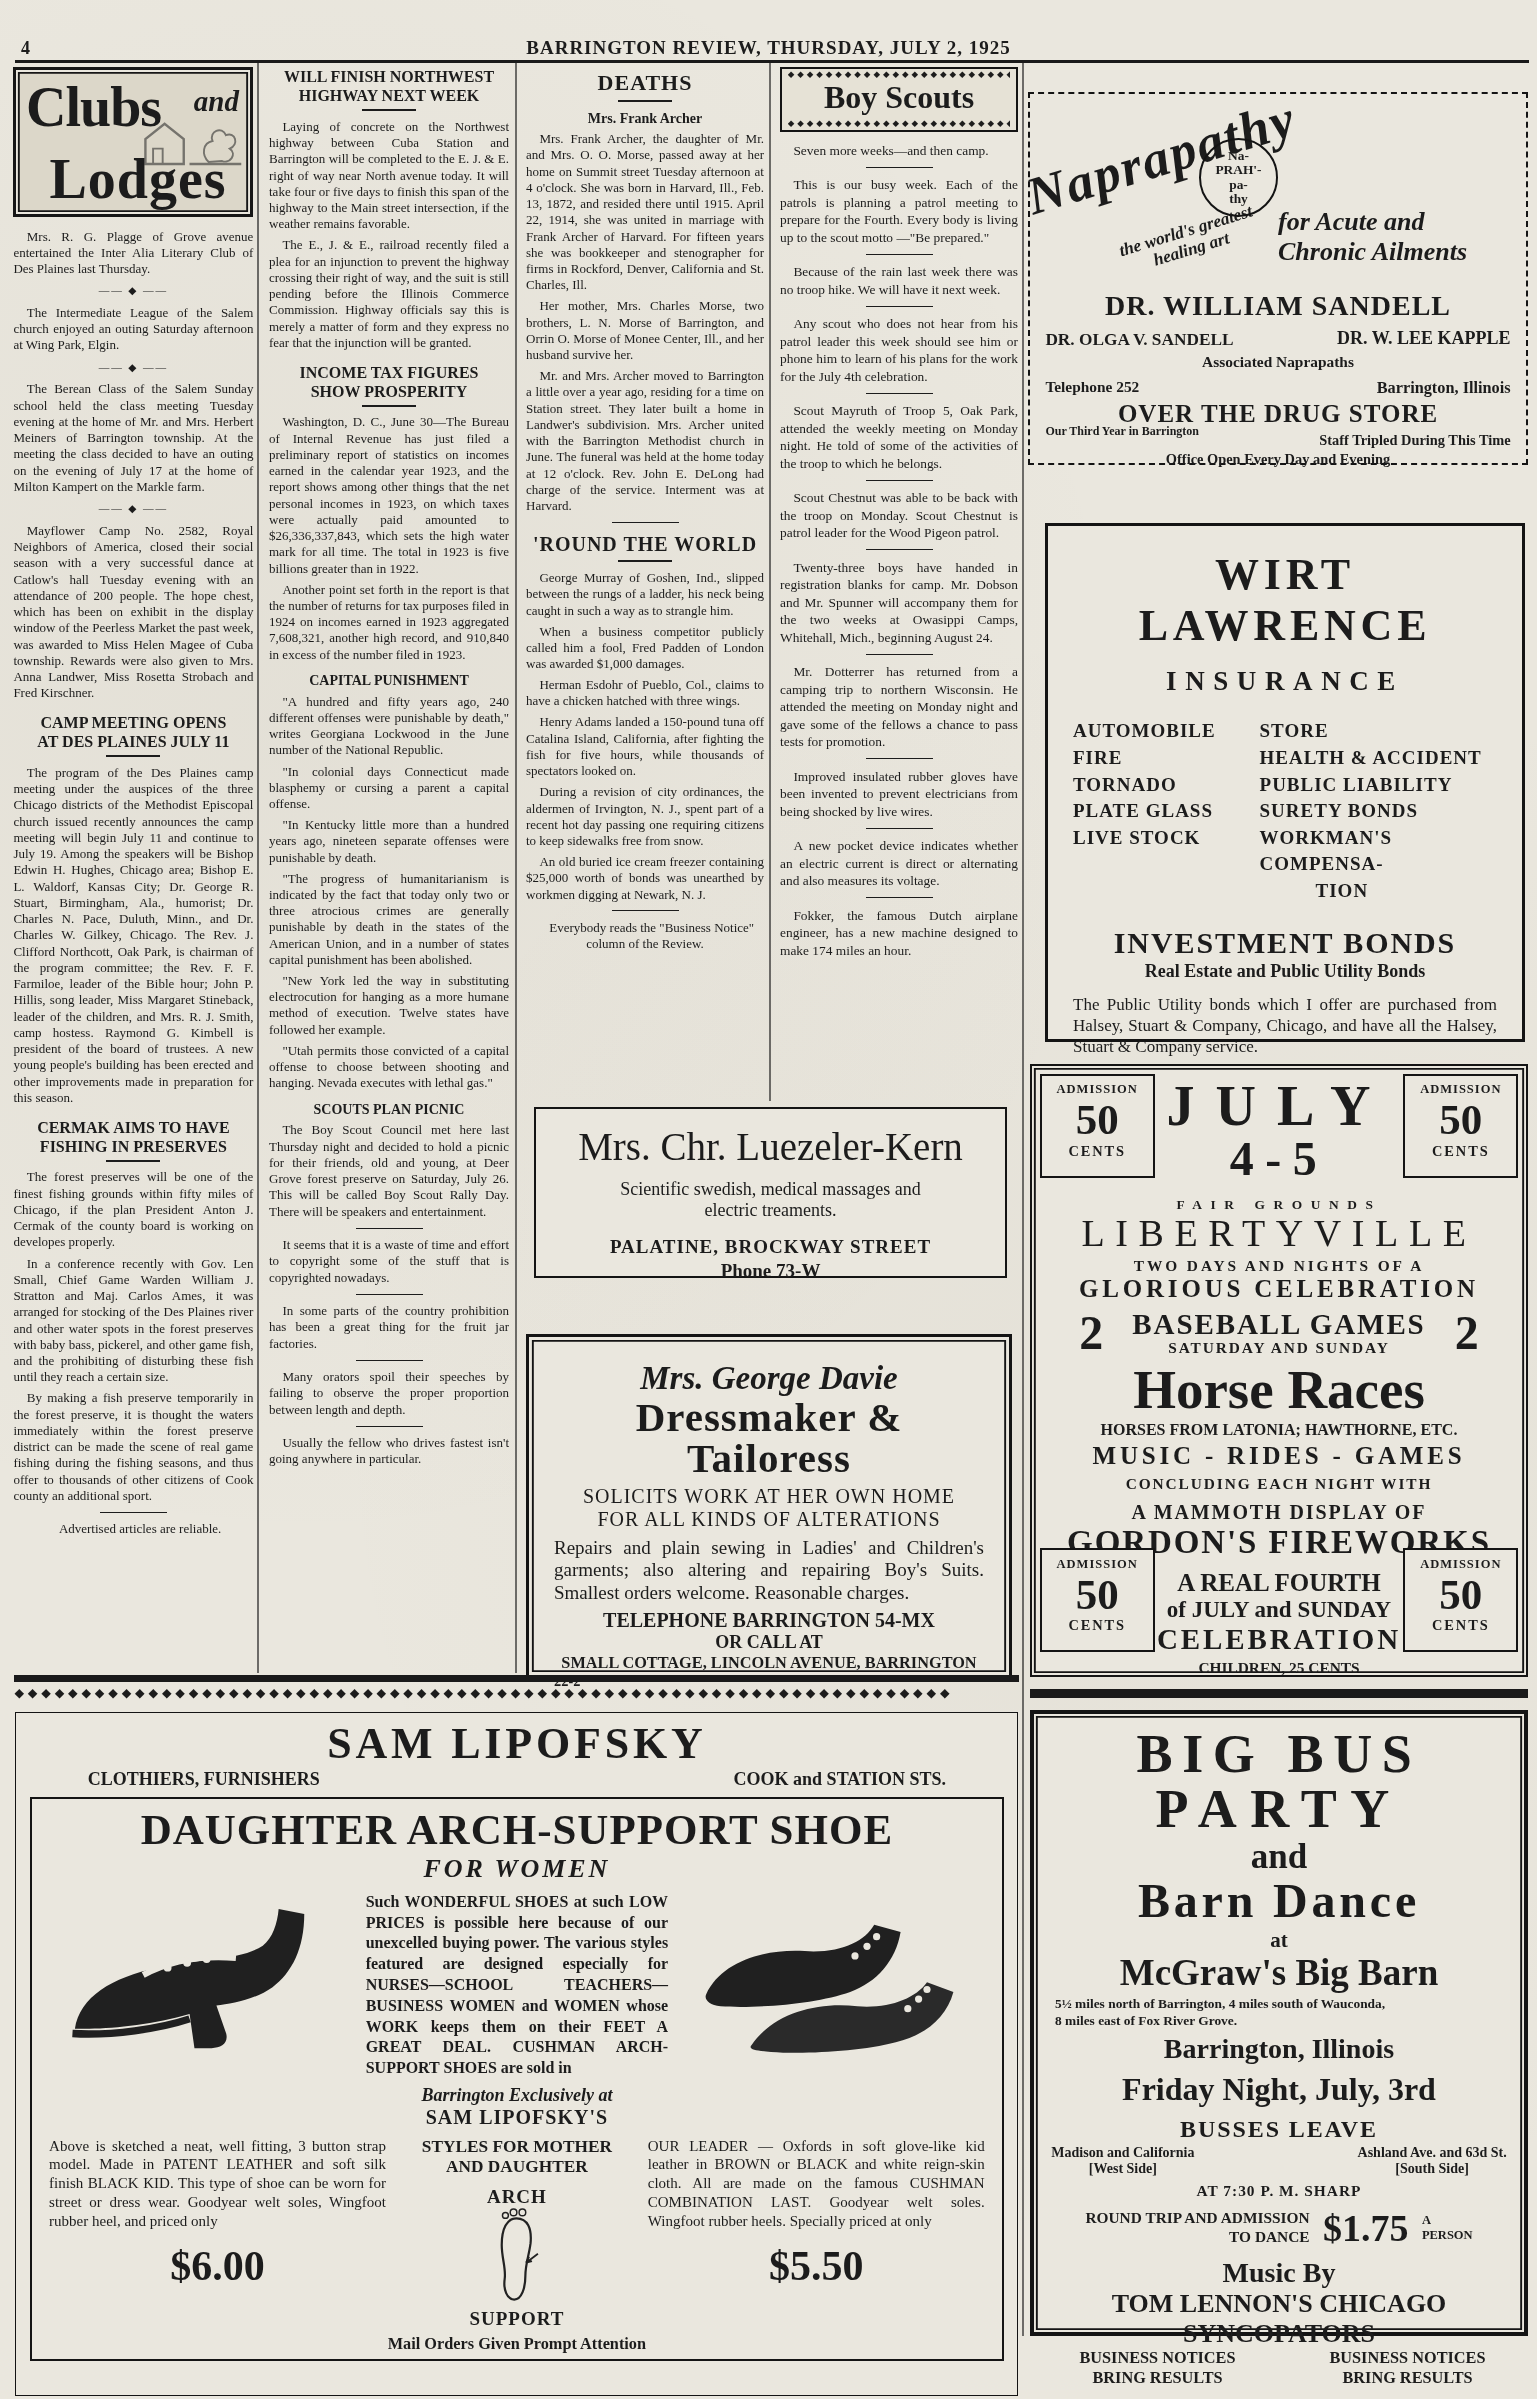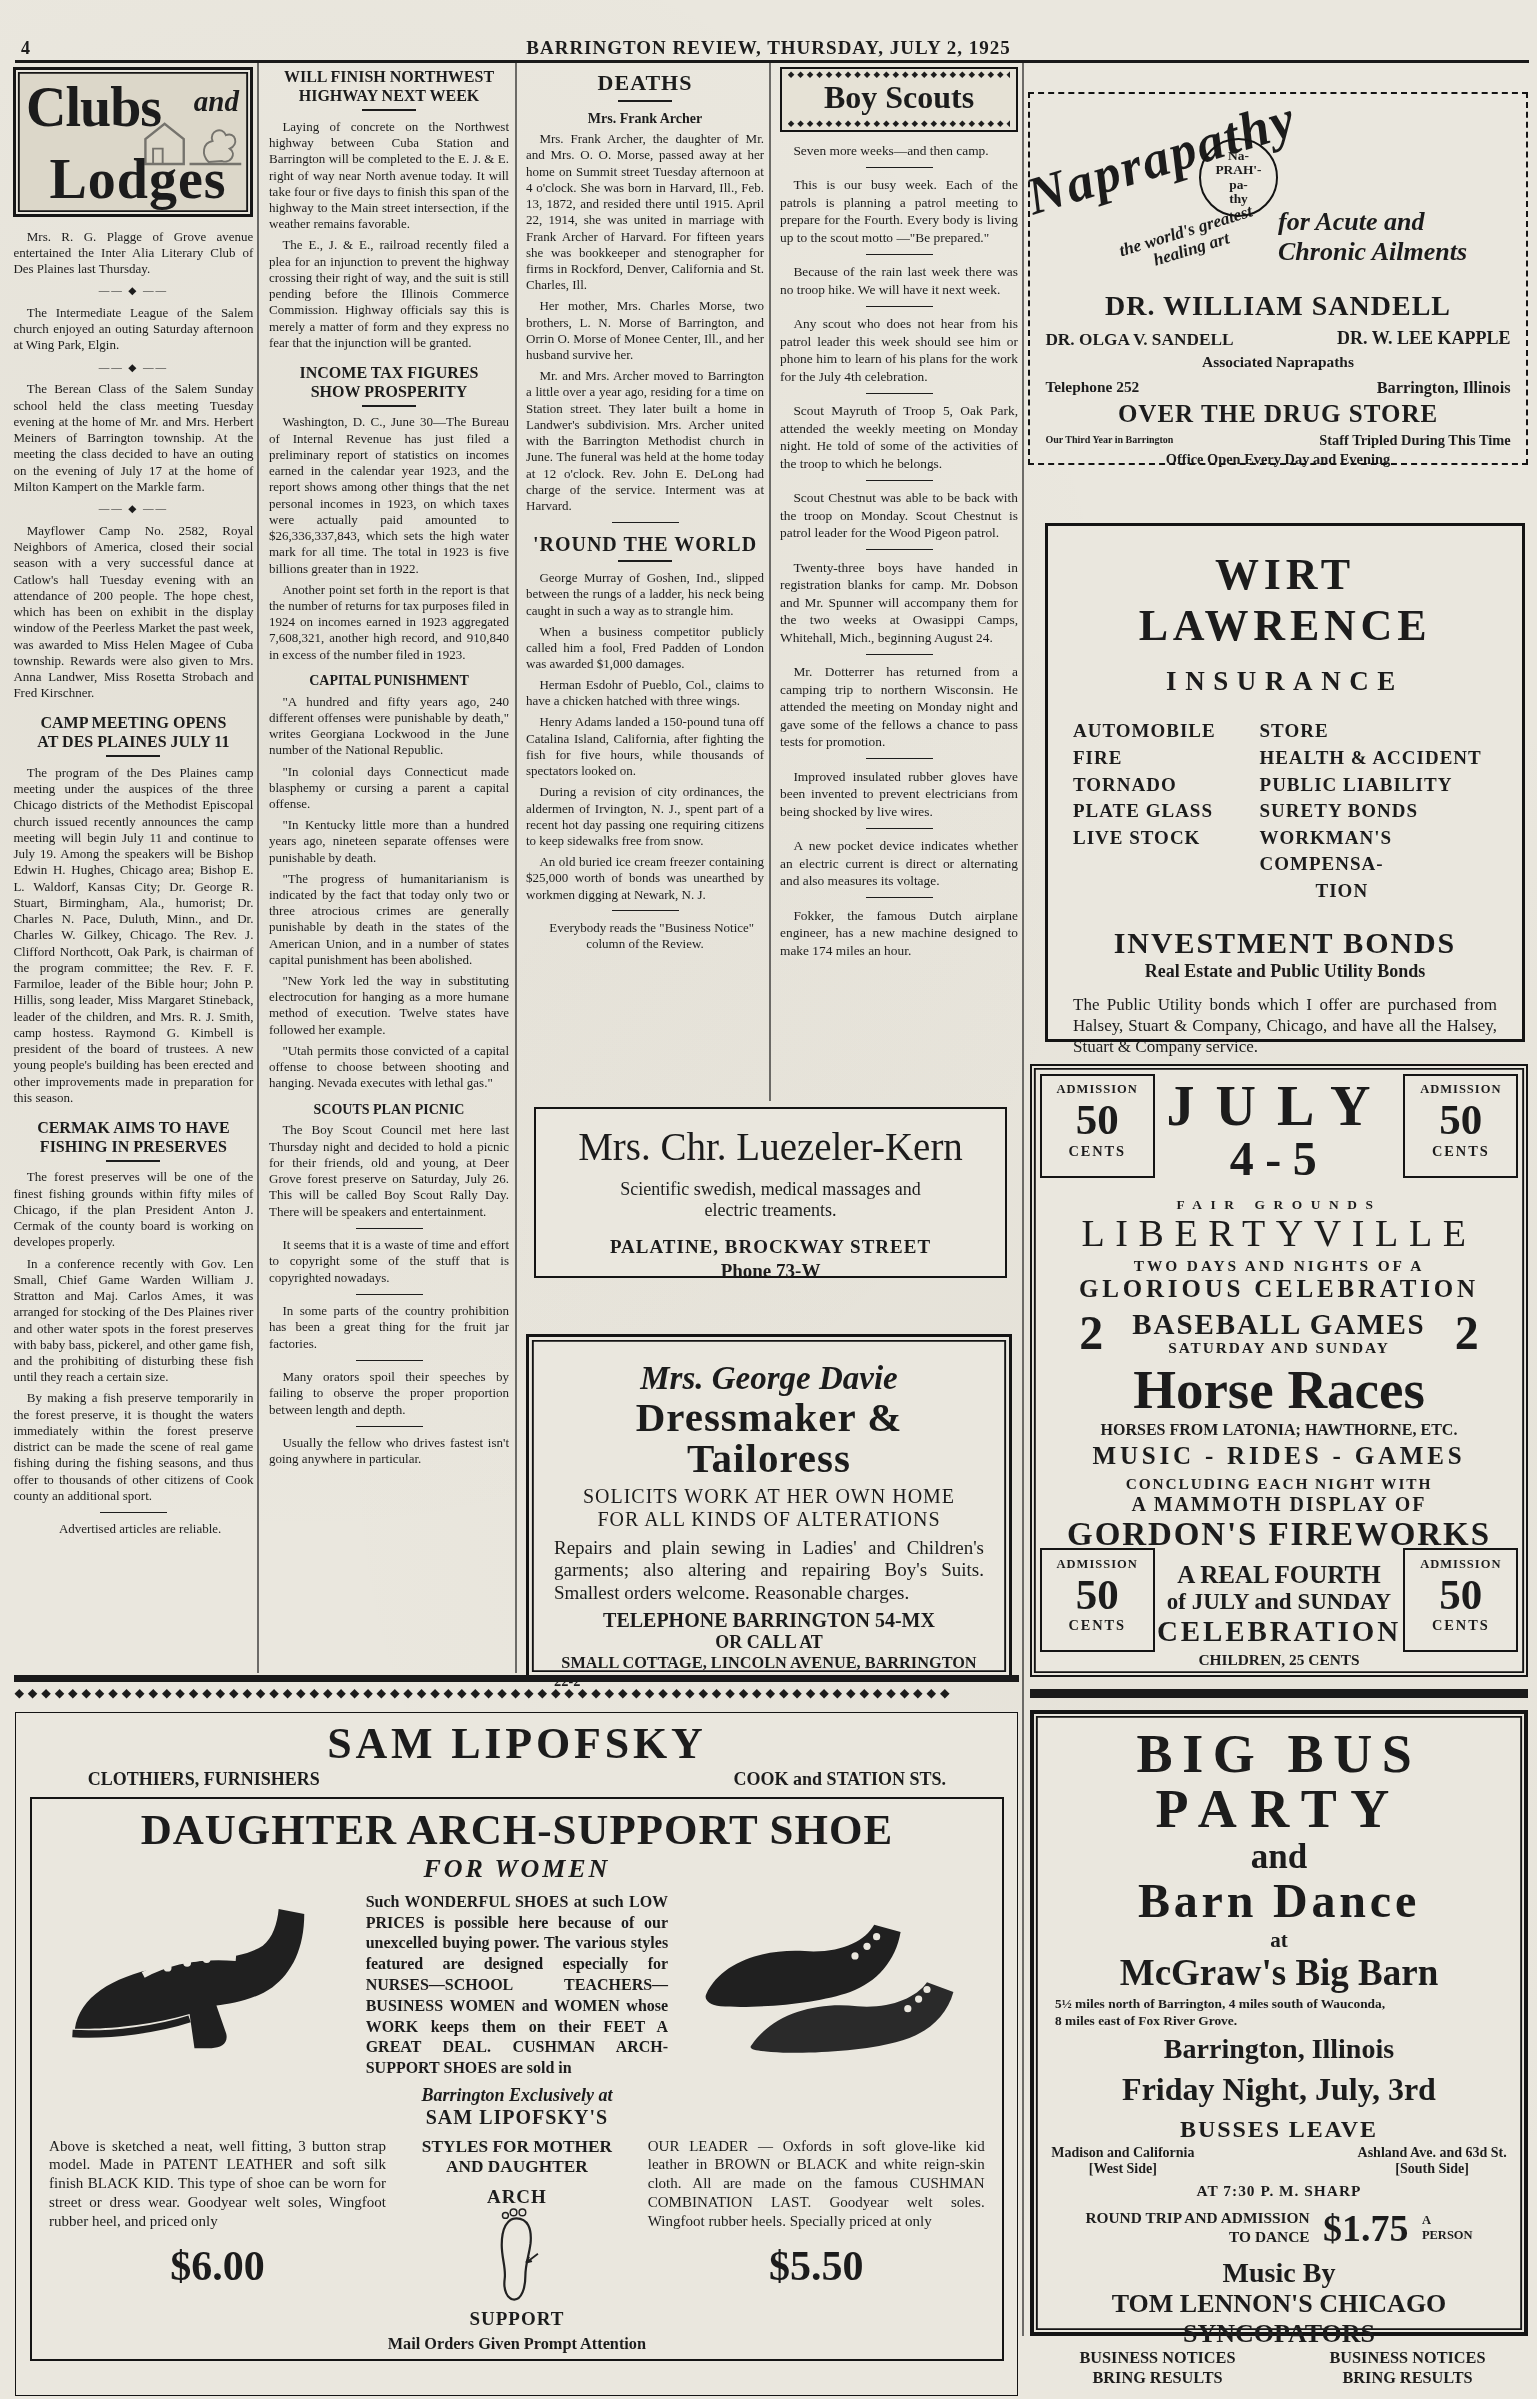--- a/index.html
+++ b/index.html
@@ -56,21 +56,21 @@
     display:flex; align-items:center; justify-content:center; text-align:center;
     font-weight:bold; font-size:13.4px; line-height:1.05; white-space:pre-line; }
   .nap-ail { left:248px; top:113px; width:240px; font-weight:bold; font-style:italic; font-size:26px; line-height:1.15; }
   .nap-docmain { left:0; top:196px; width:100%; text-align:center; font-weight:bold; font-size:28px; letter-spacing:1px; }
   .nap-left { left:15.4px; top:236px; font-weight:bold; font-size:17.3px; }
   .nap-right { right:15.4px; top:234px; font-weight:bold; font-size:18px; }
   .nap-assoc { left:0; top:259px; width:100%; text-align:center; font-weight:bold; font-size:15.4px; }
   .nap-tel { left:15.4px; top:284px; font-weight:bold; font-size:15.4px; }
   .nap-loc { right:15.4px; top:284px; font-weight:bold; font-size:16.3px; }
   .nap-drug { left:0; top:306px; width:100%; text-align:center; font-weight:bold; font-size:25px; letter-spacing:1px; }
-  .nap-third { left:15.4px; top:340px; font-weight:bold; font-size:10px; }
+  .nap-third { left:15.4px; top:330px; font-weight:bold; font-size:12px; }
   .nap-staff { right:15.4px; top:338px; font-weight:bold; font-size:14.4px; }
   .nap-open { left:0; top:357px; width:100%; text-align:center; font-weight:bold; font-size:14.4px; }
 
   
   .ad-wirt { padding:23px 25px; border-width:3.8px; }
   .wl-name { text-align:center; font-size:44px; letter-spacing:4.8px; font-weight:bold; }
   .wl-ins { text-align:center; font-size:27px; letter-spacing:8.6px; font-weight:bold; margin-top:15.4px; }
   .wl-cols { display:flex; margin-top:21px; font-weight:bold; font-size:19px; line-height:1.4; letter-spacing:1px; }
   .wl-cols .c-l { width:44%; } .wl-cols .c-r { width:56%; }
   .wl-tion { padding-left:56px; }
@@ -93,21 +93,21 @@
   .lb-two { font-weight:bold; font-size:15.4px; letter-spacing:2.9px; margin-top:1.9px; }
   .lb-glor { font-weight:bold; font-size:25px; letter-spacing:3.8px; }
   .lb-bbrow { display:flex; justify-content:center; align-items:center; gap:29px; margin-top:5.8px; }
   .lb-2 { font-weight:bold; font-size:48px; line-height:1; }
   .lb-baseball { font-weight:bold; font-size:29px; letter-spacing:1.9px; line-height:1.05; }
   .lb-satsun { font-weight:bold; font-size:15.4px; letter-spacing:1.9px; }
   .lb-horse { font-weight:bold; font-size:55px; line-height:1.05; margin-top:3.8px; }
   .lb-lat { font-weight:bold; font-size:16px; margin-top:1.9px; }
   .lb-music { font-weight:bold; font-size:25px; letter-spacing:3.8px; margin-top:3.8px; }
   .lb-concl { font-weight:bold; font-size:15.4px; letter-spacing:1.9px; margin-top:4.8px; }
-  .lb-mam { font-weight:bold; font-size:20px; letter-spacing:1.9px; }
+  .lb-mam { font-weight:bold; font-size:20px; letter-spacing:1.9px;margin-top:8px; }
   .lb-gordon { font-weight:bold; font-size:33px; letter-spacing:1.9px; }
   .lb-real1 { font-weight:bold; font-size:25px; margin-top:7.7px; }
   .lb-real2 { font-weight:bold; font-size:23px; }
   .lb-real3 { font-weight:bold; font-size:29px; letter-spacing:2.9px; }
   .lb-child { font-weight:bold; font-size:15.4px; margin-top:2.9px; }
 
   
   .ad-lue { text-align:center; padding-top:15.4px; }
   .lue-name { font-size:39px; }
   .lue-l1 { font-size:18px; margin-top:9.6px; }

